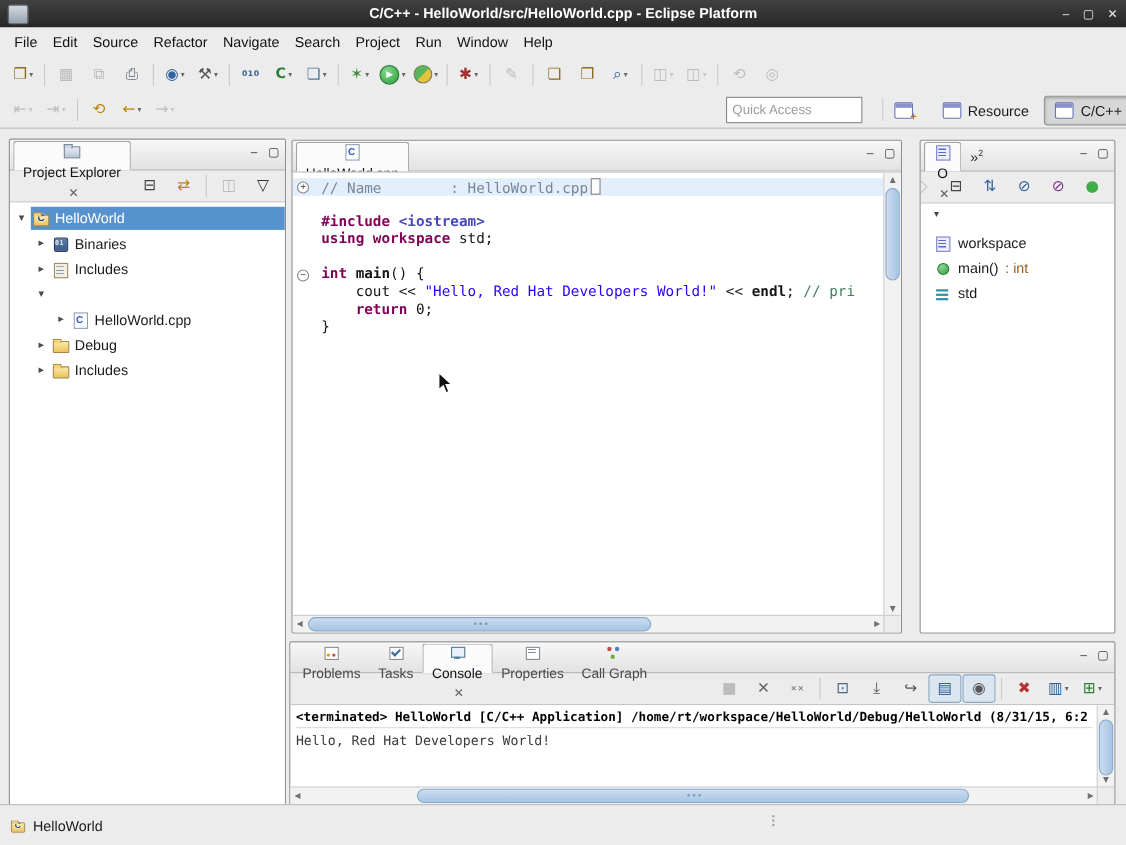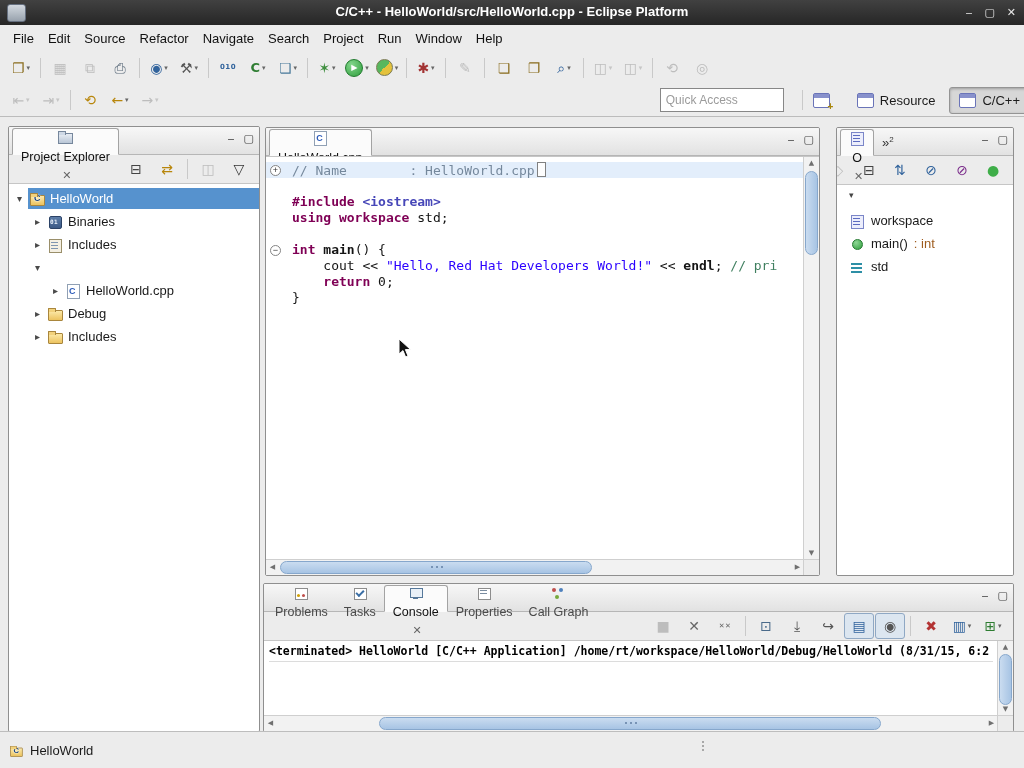--- a/index.html
+++ b/index.html
@@ -574,20 +574,21 @@
         <span class="tb-dd">▾</span>
       </div>
       <div class="tb-btn">
         <span class="tb-glyph" style="color: rgb(46, 125, 50);">⊞</span>
         <span class="tb-dd">▾</span>
       </div>
     </div>
   <div class="console-body">
     <div class="console-text">
       <div class="console-header">&lt;terminated&gt; HelloWorld [C/C++ Application] /home/rt/workspace/HelloWorld/Debug/HelloWorld (8/31/15, 6:2</div>
+      <div class="console-output">Hello, Red Hat Developers World!</div>
     </div>
     <div class="vscroll">
       <div class="sb-arrow up">▲</div>
       <div class="vthumb" style="top:13px;height:calc(100% - 26px);"></div>
       <div class="sb-arrow down">▼</div>
     </div>
     <div class="hscroll">
       <div class="sb-arrow hl">◀</div>
       <div class="hthumb" style="left:115px;width:500px;"></div>
       <div class="sb-arrow hr">▶</div>

